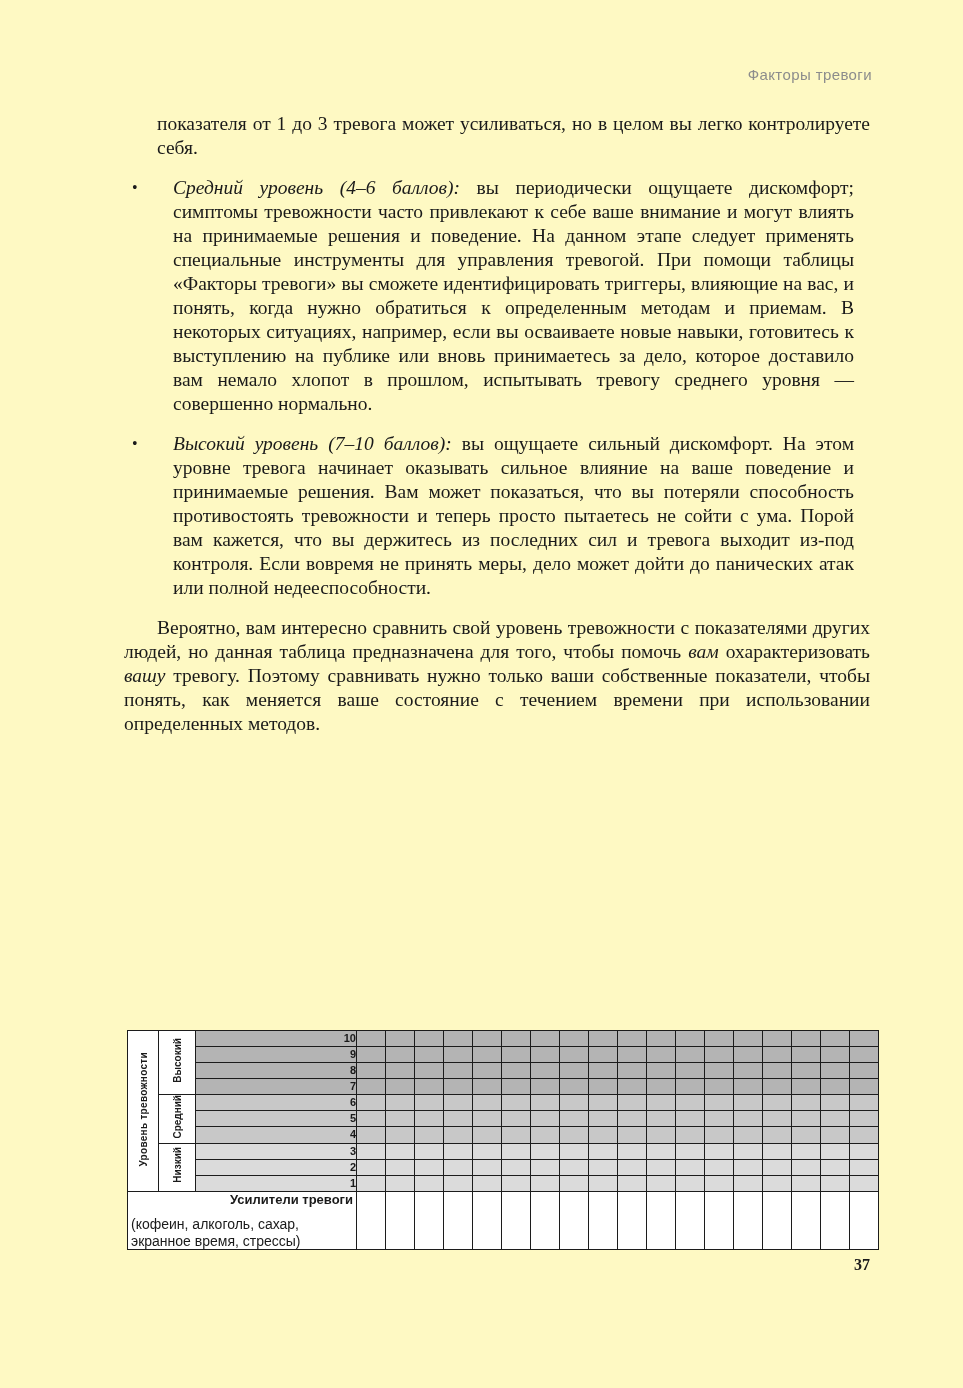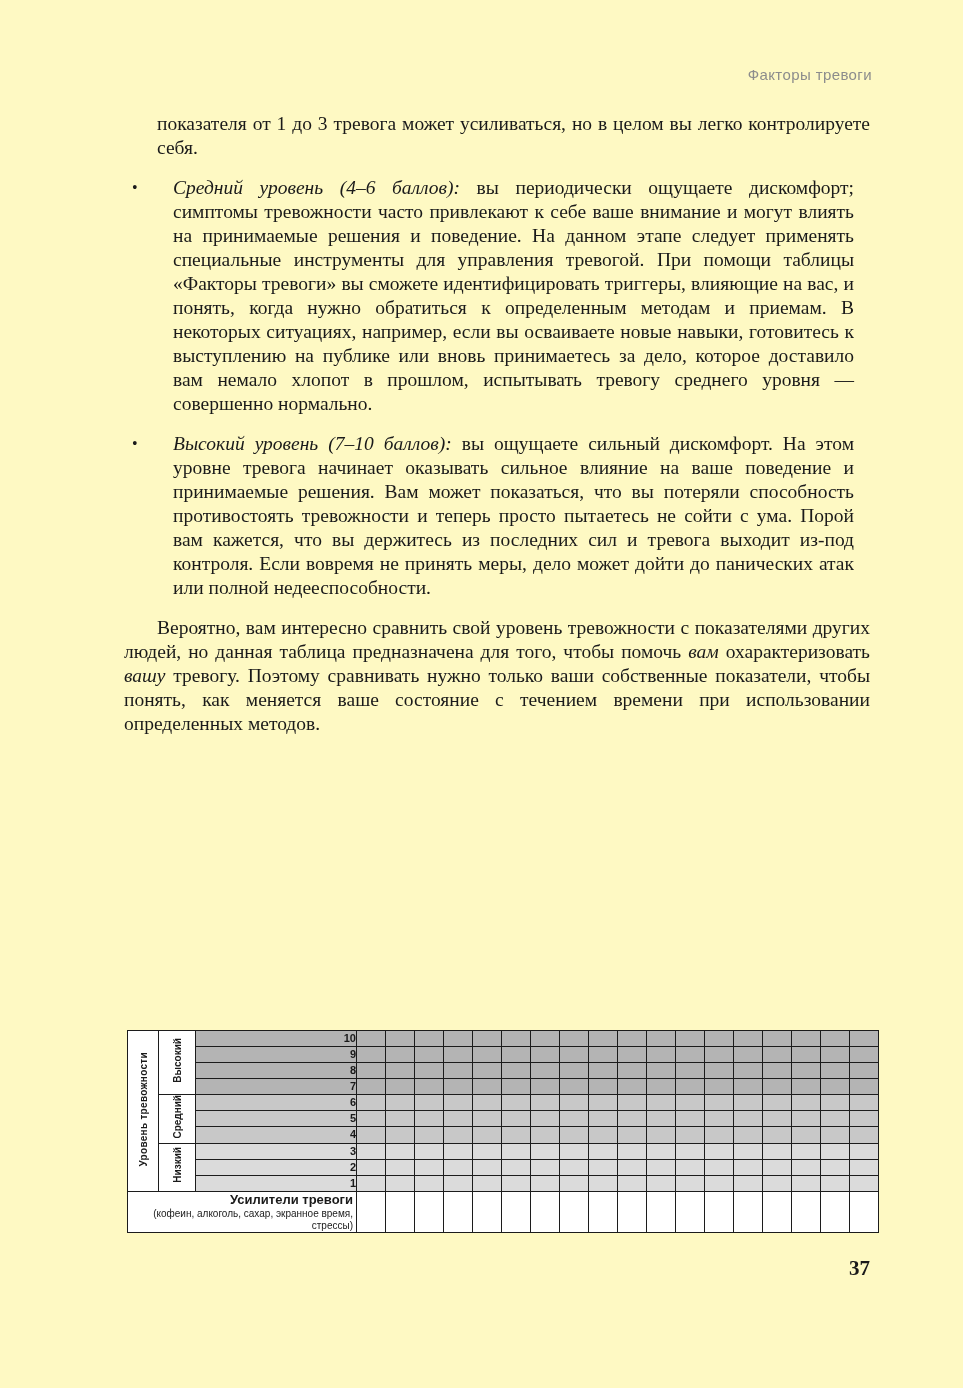--- a/index.html
+++ b/index.html
@@ -70,26 +70,26 @@
     writing-mode: vertical-rl;
     transform: rotate(180deg);
     display: inline-block;
     white-space: nowrap;
   }
   .axis-text { font-size: 10px; font-weight: bold; letter-spacing: 0.3px; }
   .sec-text  { font-size: 10px; font-weight: bold; }
   .amp-row td { background: #ffffff; height: 34px; }
   .amp-label  { vertical-align: middle; padding: 0 3px !important; }
   .amp-title  { font-weight: bold; font-size: 13px; text-align: right; line-height: 1.25; }
-  .amp-sub    { font-size: 10px; text-align: right; line-height: 1.2; }
+  .amp-sub    { font-size: 14px; text-align: left; line-height: 1.2; margin-top: 8px; }
   .page-number {
     position: absolute;
     top: 1256px;
     right: 93px;
-    font-size: 21px;
+    font-size: 16px;
     font-weight: bold;
   }
 </style>
 </head>
 <body>
 
 <div class="page">
 
   <div class="running-head">Факторы тревоги</div>
 

